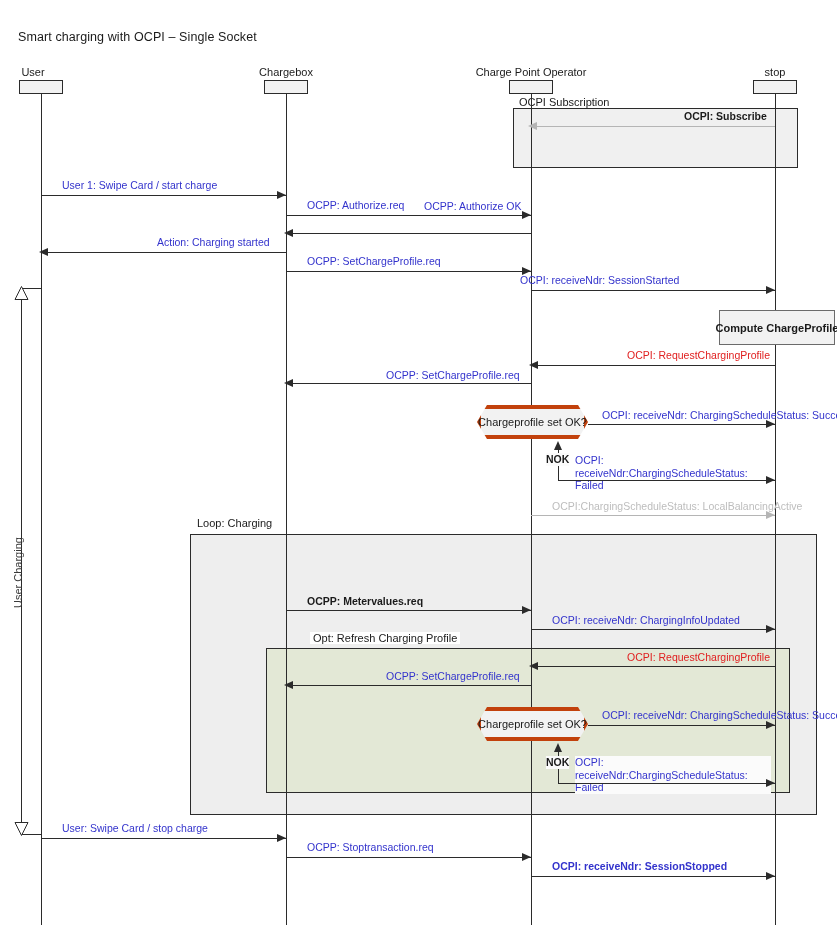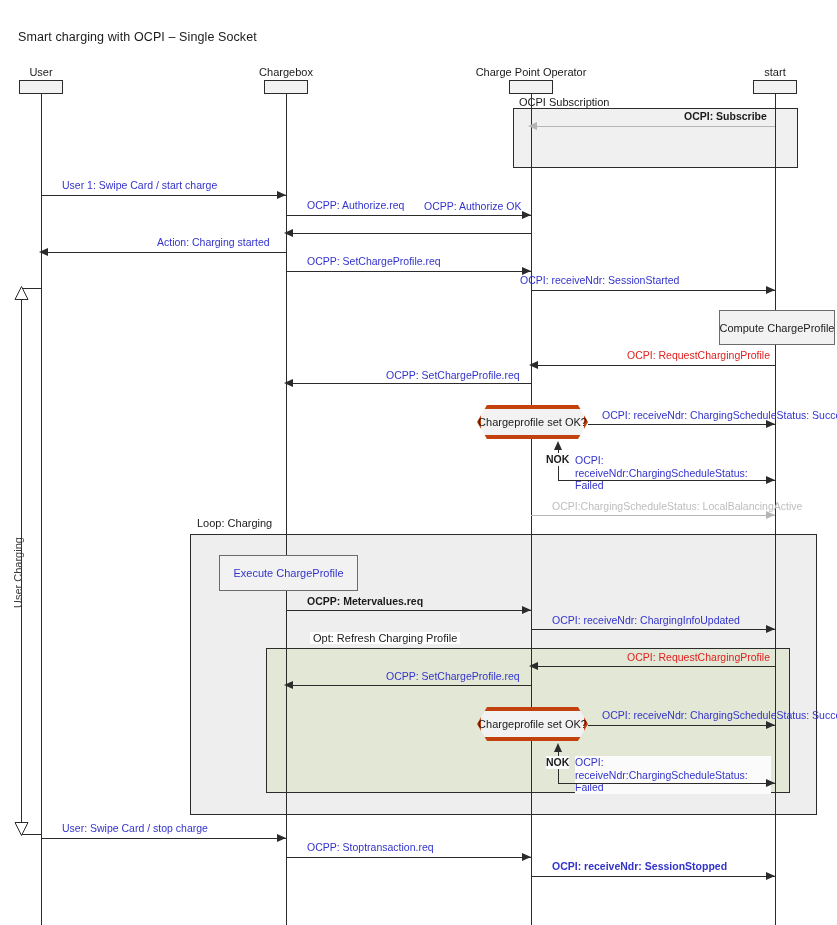--- a/index.html
+++ b/index.html
@@ -163,36 +163,36 @@
 
   <div class="frame subscription" style="left:513px; top:80px; width:285px; height:60px;"></div>
   <div class="frame-label" style="left:516px; top:68px;">OCPI Subscription</div>
 
   <div class="frame loop" style="left:190px; top:506px; width:627px; height:281px;"></div>
   <div class="frame-label" style="left:194px; top:489px;">Loop: Charging</div>
 
   <div class="frame opt" style="left:266px; top:620px; width:524px; height:145px;"></div>
   <div class="frame-label" style="left:310px; top:604px;">Opt: Refresh Charging Profile</div>
 
-  <div class="actor-label" style="left:41px; top:38px;">User</div>
+  <div class="actor-label" style="left:33px; top:38px;">User</div>
   <div class="actor-head" style="left:19px; top:52px;"></div>
   <div class="lifeline" style="left:41px; top:66px; height:844px;"></div>
   <div class="actor-foot" style="left:19px; top:910px;"></div>
 
   <div class="actor-label" style="left:286px; top:38px;">Chargebox</div>
   <div class="actor-head" style="left:264px; top:52px;"></div>
   <div class="lifeline" style="left:286px; top:66px; height:844px;"></div>
   <div class="actor-foot" style="left:264px; top:910px;"></div>
 
   <div class="actor-label" style="left:531px; top:38px;">Charge Point Operator</div>
   <div class="actor-head" style="left:509px; top:52px;"></div>
   <div class="lifeline" style="left:531px; top:66px; height:844px;"></div>
   <div class="actor-foot" style="left:509px; top:910px;"></div>
 
-  <div class="actor-label" style="left:775px; top:38px;">start</div>
+  <div class="actor-label" style="left:775px; top:38px;">stop</div>
   <div class="actor-head" style="left:753px; top:52px;"></div>
   <div class="lifeline" style="left:775px; top:66px; height:844px;"></div>
   <div class="actor-foot" style="left:753px; top:910px;"></div>
 
   <div id="user-charging-span">
 
     <div class="msg-line" style="left:21px; top:260px; width:21px;"></div>
     <div class="msg-line" style="left:21px; top:806px; width:21px;"></div>
 
     <div class="vline" style="left:21px; top:260px; height:546px;"></div>
@@ -227,21 +227,21 @@
   <div class="arrow-head left" style="left:39px; top:220px;"></div>
 
   <div class="msg-label blue" style="left:307px; top:227px;">OCPP: SetChargeProfile.req</div>
   <div class="msg-line" style="left:286px; top:243px; width:245px;"></div>
   <div class="arrow-head right" style="left:522px; top:239px;"></div>
 
   <div class="msg-label blue" style="left:520px; top:246px;">OCPI: receiveNdr: SessionStarted</div>
   <div class="msg-line" style="left:531px; top:262px; width:244px;"></div>
   <div class="arrow-head right" style="left:766px; top:258px;"></div>
 
-  <div class="note-box" style="left:719px; top:282px; width:116px; height:35px;">Compute ChargeProfile</div>
+  <div class="note-box" style="left:719px; top:282px; width:116px; height:35px;font-weight:bold;">Compute ChargeProfile</div>
 
   <div class="msg-label red" style="left:627px; top:321px;">OCPI: RequestChargingProfile</div>
   <div class="msg-line" style="left:531px; top:337px; width:244px;"></div>
   <div class="arrow-head left" style="left:529px; top:333px;"></div>
 
   <div class="msg-label blue" style="left:386px; top:341px;">OCPP: SetChargeProfile.req</div>
   <div class="msg-line" style="left:286px; top:355px; width:245px;"></div>
   <div class="arrow-head left" style="left:284px; top:351px;"></div>
 
   <div class="hexagon" style="left:477px; top:377px; width:111px; height:34px;">Chargeprofile set OK?</div>
@@ -254,21 +254,20 @@
   <div class="vline" style="left:558px; top:422px; height:30px;"></div>
   <div class="msg-label dark boxed" style="left:546px; top:425px;">NOK</div>
   <div class="msg-label blue wrap" style="left:575px; top:426px; width:196px;">OCPI: receiveNdr:ChargingScheduleStatus: Failed</div>
   <div class="msg-line" style="left:558px; top:452px; width:217px;"></div>
   <div class="arrow-head right" style="left:766px; top:448px;"></div>
 
   <div class="msg-label grey" style="left:552px; top:472px;">OCPI:ChargingScheduleStatus: LocalBalancingActive</div>
   <div class="msg-line light" style="left:531px; top:487px; width:244px;"></div>
   <div class="arrow-head right light" style="left:766px; top:483px;"></div>
 
-  <div class="note-box blue-text" style="left:219px; top:527px; width:139px; height:36px;">Execute ChargeProfile</div>
 
   <div class="msg-label dark" style="left:307px; top:567px;">OCPP: Metervalues.req</div>
   <div class="msg-line" style="left:286px; top:582px; width:245px;"></div>
   <div class="arrow-head right" style="left:522px; top:578px;"></div>
 
   <div class="msg-label blue" style="left:552px; top:586px;">OCPI: receiveNdr: ChargingInfoUpdated</div>
   <div class="msg-line" style="left:531px; top:601px; width:244px;"></div>
   <div class="arrow-head right" style="left:766px; top:597px;"></div>
 
   <div class="msg-label red" style="left:627px; top:623px;">OCPI: RequestChargingProfile</div>

